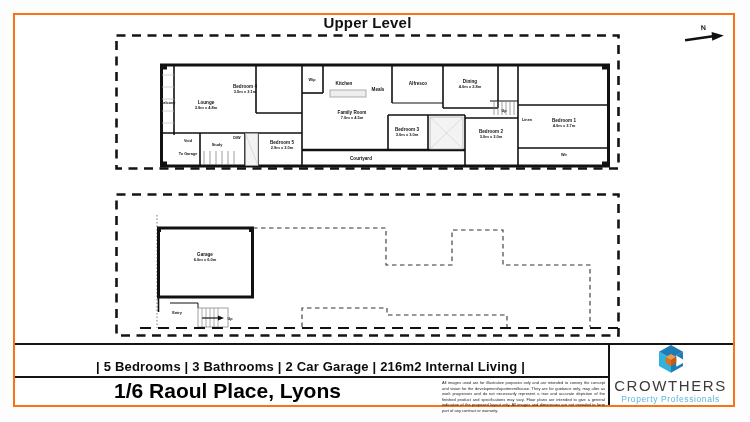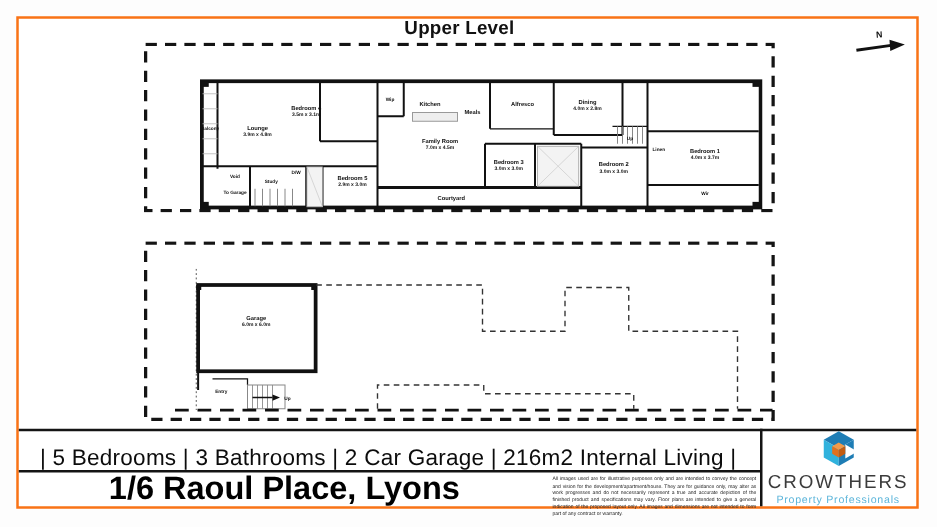--- a/index.html
+++ b/index.html
@@ -8,24 +8,24 @@
   #frame{position:absolute;left:13px;top:13px;width:722px;height:394px;
          border:2px solid #f97316;box-sizing:border-box;background:#fff;}
   .level-title{position:absolute;left:100px;width:505px;text-align:center;
          font-size:15px;font-weight:700;letter-spacing:.2px;}
   .dashed-box{position:absolute;}
   .plan{position:absolute;}
   .hline{position:absolute;background:#141414;height:2px;}
   .vline{position:absolute;background:#141414;width:2px;}
   .features{position:absolute;left:0;top:328px;width:591px;height:47px;
          display:flex;align-items:center;justify-content:center;
-         font-size:18px;font-weight:400;letter-spacing:.2px;color:#0c0c0c;}
+         font-size:13px;font-weight:700;letter-spacing:.2px;color:#0c0c0c;}
   .address{position:absolute;left:0;top:361px;width:425px;height:29px;
          display:flex;align-items:center;justify-content:center;
-         font-size:26px;font-weight:700;color:#000;}
+         font-size:21px;font-weight:700;color:#000;}
   .disclaimer{position:absolute;left:427px;top:365px;width:163px;
          font-size:4px;line-height:1.4;color:#222;text-align:justify;}
   .logo-cell{position:absolute;left:593px;top:328px;width:125px;height:62px;
          display:flex;flex-direction:column;align-items:center;justify-content:center;}
   .brand-name{font-size:15px;font-weight:400;letter-spacing:1.6px;color:#3b3b3b;margin-top:1px;}
   .brand-tagline{font-size:8.5px;font-weight:400;letter-spacing:.6px;color:#5cb5da;margin-top:0px;}
   .north{position:absolute;left:664px;top:5px;width:48px;height:30px;}
   .room-label{font-family:"Liberation Sans",sans-serif;font-size:4.6px;font-weight:700;
          fill:#111;text-anchor:middle;}
   .room-label .dims{font-size:4px;}

